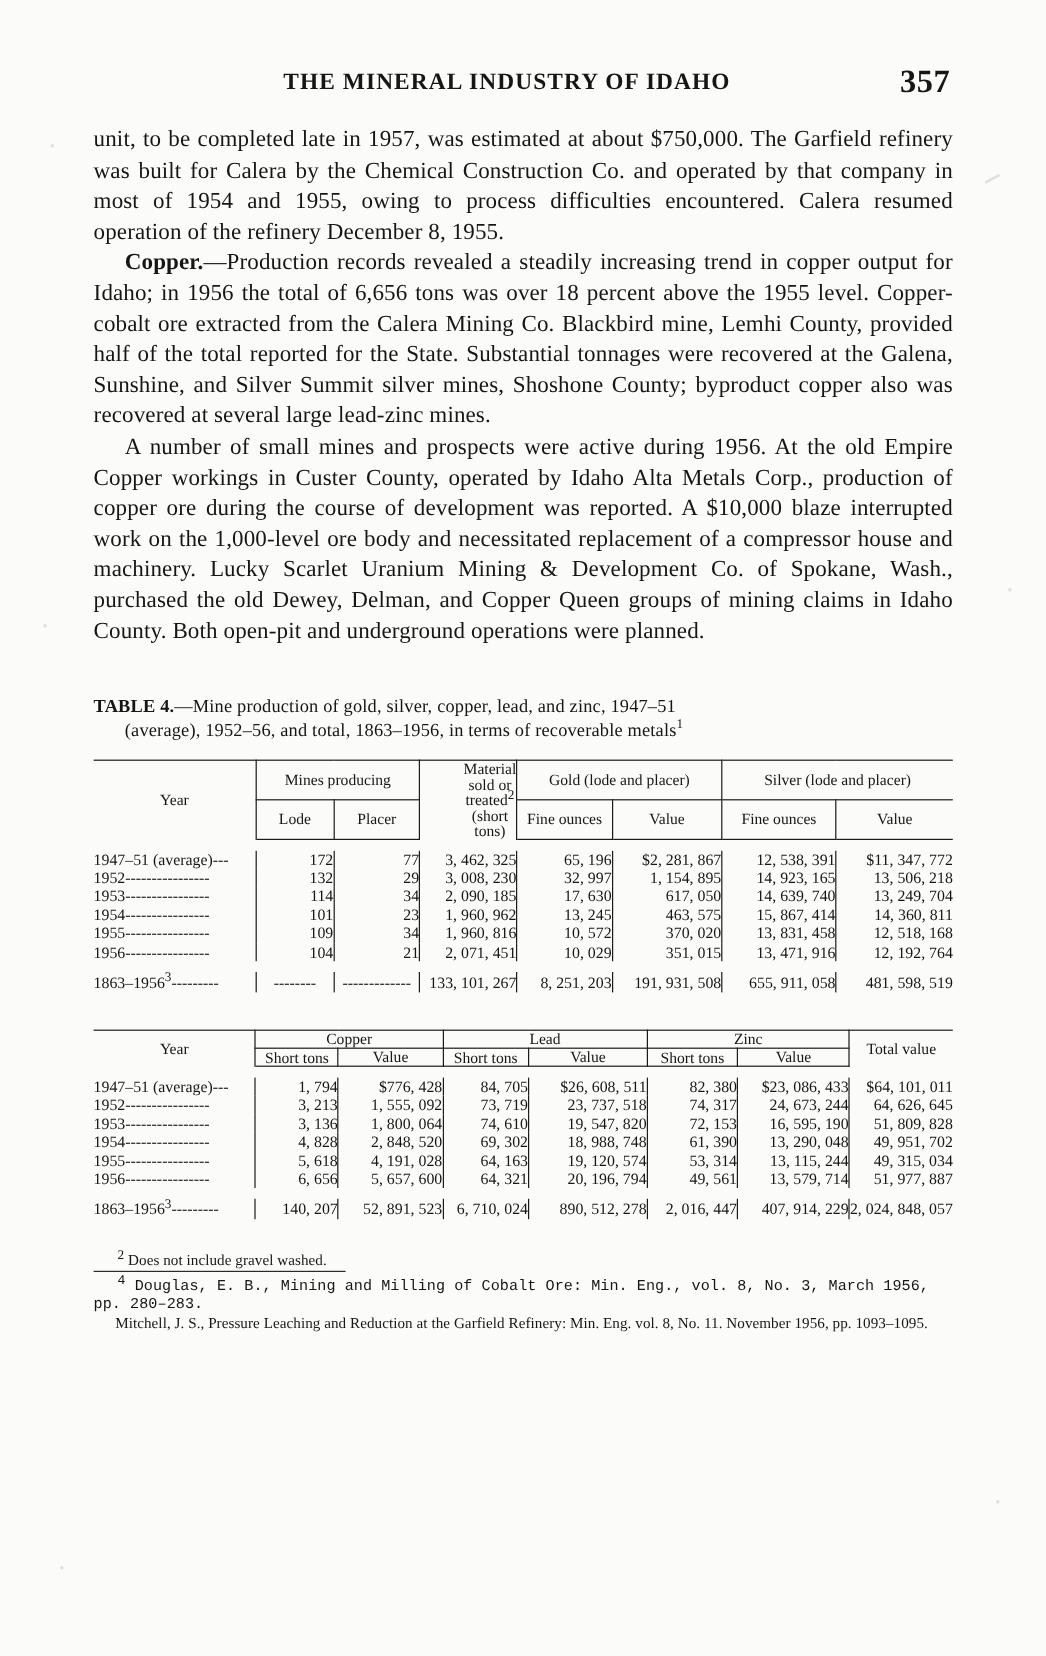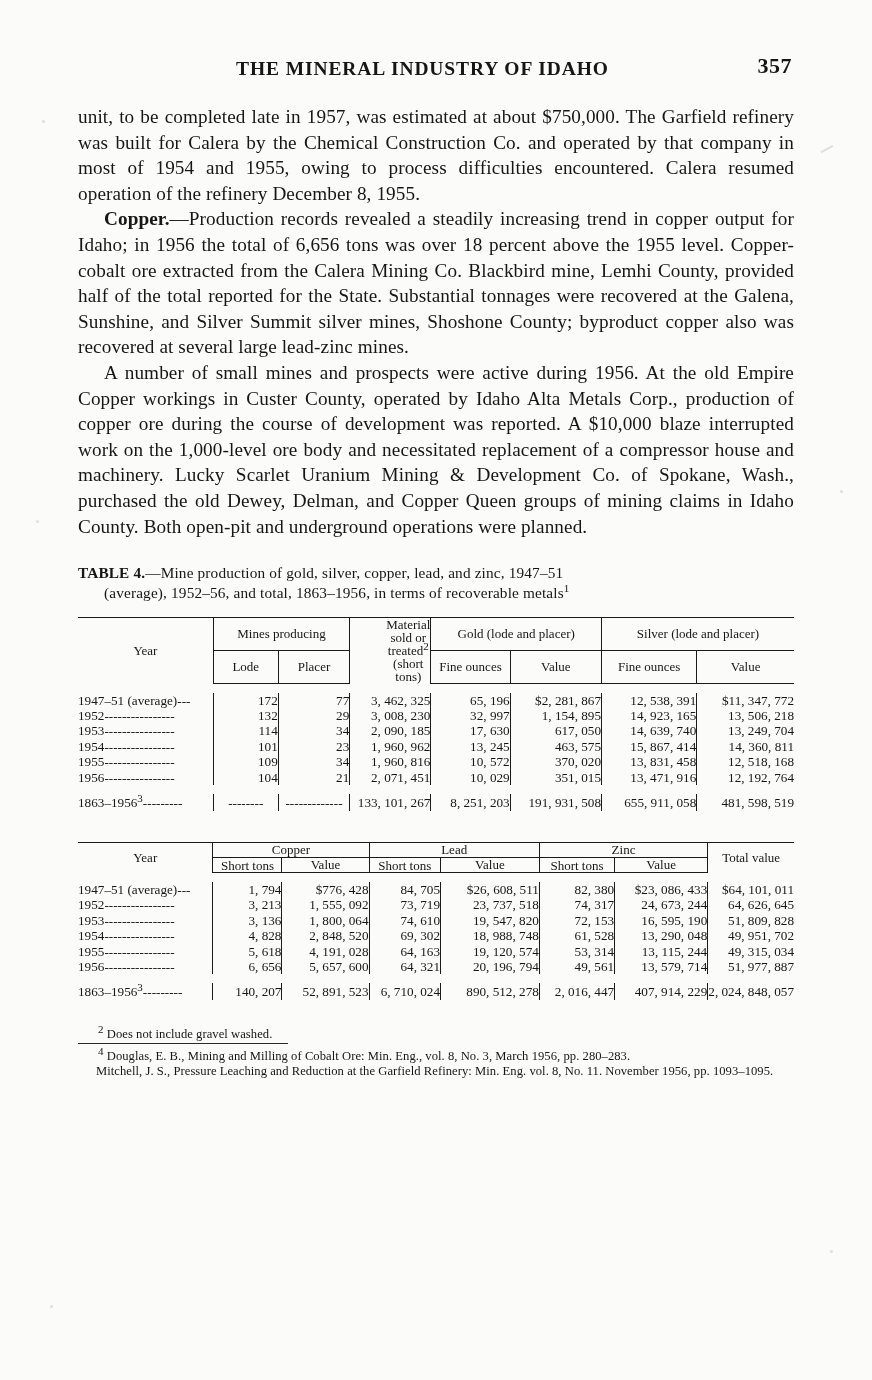--- a/index.html
+++ b/index.html
@@ -47,21 +47,21 @@
     left: 158px;
     top: 0;
     font-size: 19.5px;
     letter-spacing: .9px;
     font-weight: 600;
   }
   .folio {
     position: absolute;
     right: 2px;
     top: -5px;
-    font-size: 22px;
+    font-size: 27px;
     font-weight: 700;
     letter-spacing: .5px;
   }
 
   
   .para {
     font-size: 19.2px;
     line-height: 25.6px;
     text-align: justify;
     margin: 0;
@@ -71,21 +71,21 @@
   .indent { text-indent: 26px; }
   .lead { font-weight: 700; }
   sup {
     font-size: 11px;
     vertical-align: super;
     line-height: 0;
   }
 
   
   .tablecap {
-    margin-top: 24px;
+    margin-top: 40px;
     font-size: 15.3px;
     line-height: 20px;
     letter-spacing: .15px;
   }
   .tablecap .capnum { font-weight: 700; }
   .tablecap .capline2 {
     display: block;
     padding-left: 26px;
   }
 
@@ -390,21 +390,21 @@
         <td class="num br">72, 153</td>
         <td class="num br">16, 595, 190</td>
         <td class="num">51, 809, 828</td>
       </tr>
       <tr class="datarow">
         <td class="rowlabel br"><span>1954</span><span class="dotfill">----------------</span></td>
         <td class="num br">4, 828</td>
         <td class="num br">2, 848, 520</td>
         <td class="num br">69, 302</td>
         <td class="num br">18, 988, 748</td>
-        <td class="num br">61, 528</td>
+        <td class="num br">61, 390</td>
         <td class="num br">13, 290, 048</td>
         <td class="num">49, 951, 702</td>
       </tr>
       <tr class="datarow">
         <td class="rowlabel br"><span>1955</span><span class="dotfill">----------------</span></td>
         <td class="num br">5, 618</td>
         <td class="num br">4, 191, 028</td>
         <td class="num br">64, 163</td>
         <td class="num br">19, 120, 574</td>
         <td class="num br">53, 314</td>
@@ -452,18 +452,18 @@
             <td class="bb-thick br"></td>
             <td class="bb-thick br"></td>
             <td class="bb-thick"></td>
           </tr>
     </tbody>
       </table>
 
     <div class="footnotes">
       <p class="fn-ind"><sup>2</sup><span> Does not include gravel washed.</span></p>
       <div class="fn-rule"></div>
-      <p class="fn2" style="margin-top:0 !important;"><span class="fn-ind" style="display:inline;"><sup>4</sup><span> Douglas, E. B., Mining and Milling of Cobalt Ore: Min. Eng., vol. 8, No. 3, March 1956, pp. 280–283.</span></span></p>
+      <p class="fn2" style="margin-top:0 !important;font-family:Liberation Mono, monospace;"><span class="fn-ind" style="display:inline;"><sup>4</sup><span> Douglas, E. B., Mining and Milling of Cobalt Ore: Min. Eng., vol. 8, No. 3, March 1956, pp. 280–283.</span></span></p>
       <p><span style="padding-left:18px;">Mitchell, J. S., Pressure Leaching and Reduction at the Garfield Refinery: Min. Eng. vol. 8, No. 11. November 1956, pp. 1093–1095.</span></p>
     </div>
 
   </div>
 </div>
 
 </body></html>

